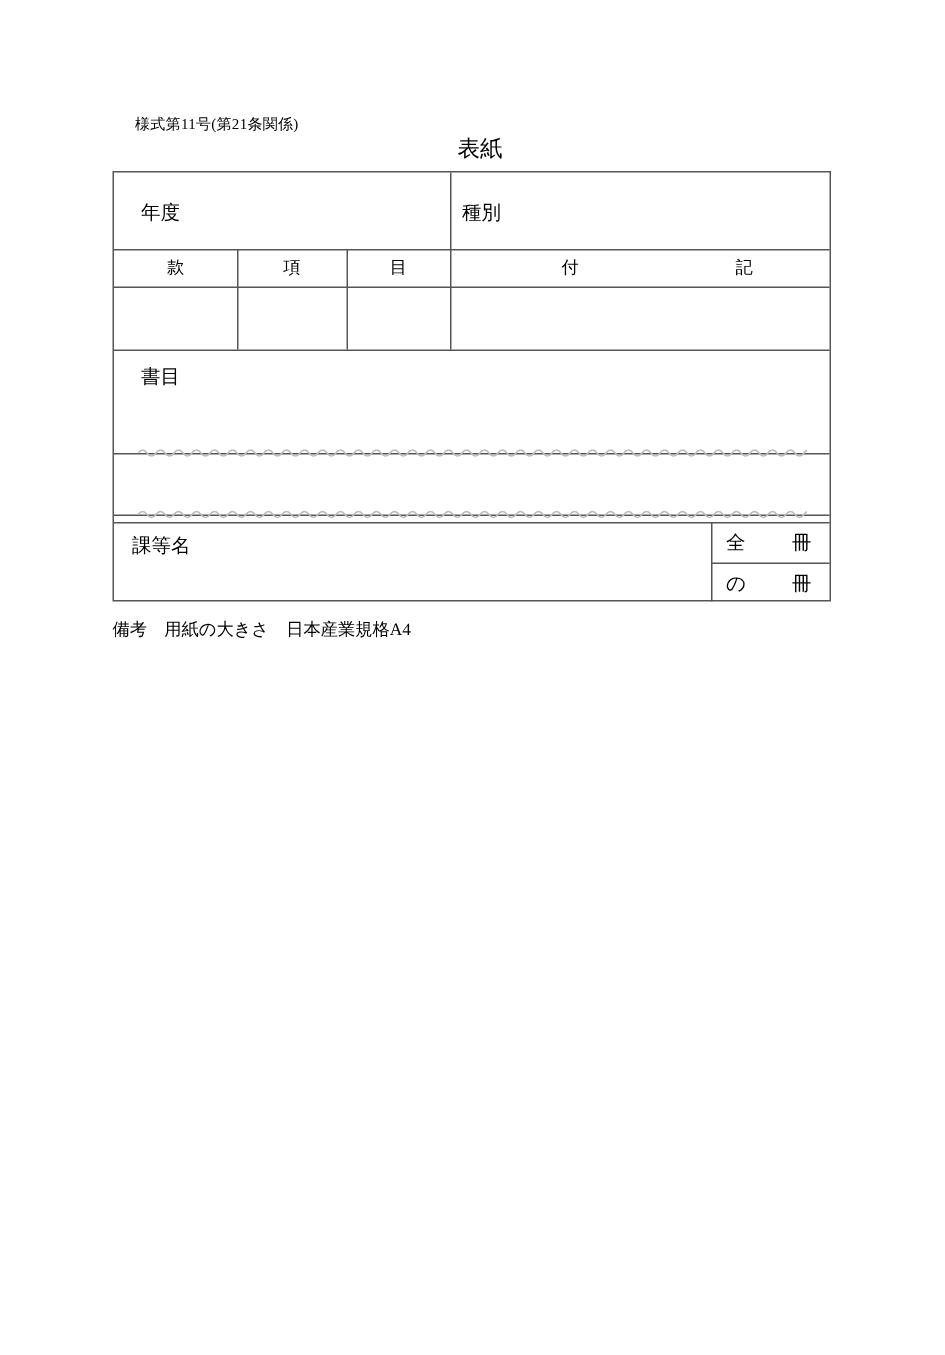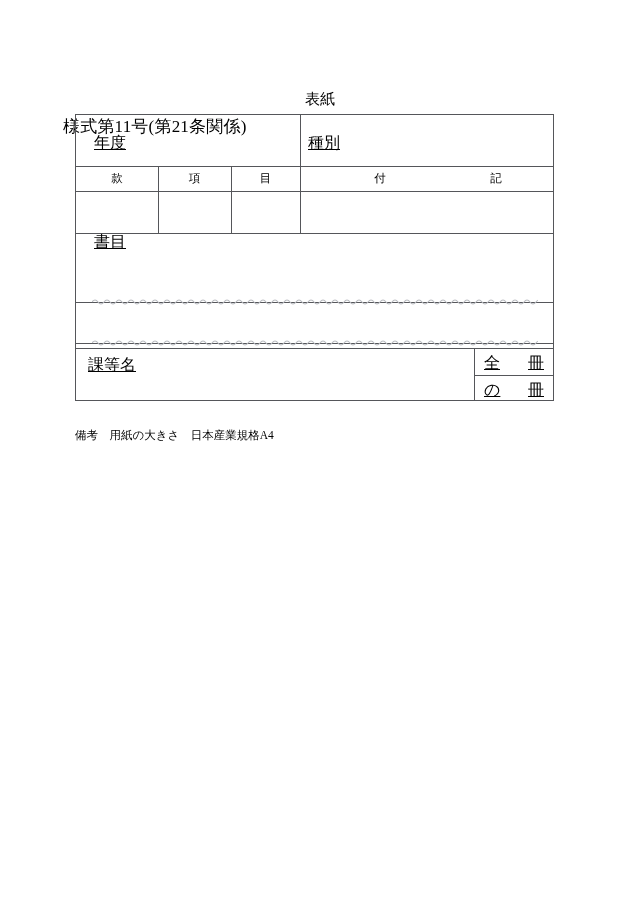--- a/index.html
+++ b/index.html
@@ -17,26 +17,25 @@
   }
   .page {
     position: absolute;
     left: 0; top: 0;
     width: 630px;
     height: 903px;
     background: #ffffff;
   }
   .form-number {
     position: absolute;
-    left: 63px;
+    left: 90px;
     top: 76px;
-    font-size: 17px;
+    font-size: 10px;
     letter-spacing: 0.2px;
     white-space: nowrap;
-    margin-top: 39px;
   }
   .doc-title {
     position: absolute;
     left: 305px;
     top: 90px;
     font-size: 15px;
     white-space: nowrap;
   }
   .table-wrap {
     position: absolute;
@@ -49,44 +48,43 @@
   }
   .cellline {
     position: absolute;
     background: #55565a;
   }
   .h-line { height: 1px; }
   .v-line { width: 1px; }
 
   .lbl {
     position: absolute;
-    font-size: 16px;
+    font-size: 13px;
     white-space: nowrap;
-    text-decoration: underline;
   }
   .lbl-center {
     position: absolute;
     font-size: 11.5px;
     text-align: center;
     white-space: nowrap;
   }
 
   .wave {
     position: absolute;
     left: 16px;
     width: 446px;
     height: 8px;
     overflow: hidden;
   }
   .wave svg { display: block; }
 
   .note {
     position: absolute;
     left: 75px;
-    top: 428px;
+    top: 412px;
     font-size: 11.5px;
     white-space: nowrap;
   }
 </style>
 </head>
 <body>
 
 <div class="page">
 
   <div class="form-number">様式第11号(第21条関係)</div>
@@ -110,21 +108,21 @@
 
     <div class="lbl" style="left:18px; top:18px;">年度</div>
     <div class="lbl" style="left:232px; top:18px;">種別</div>
 
     <div class="lbl-center" style="left:0; top:56px; width:82px;">款</div>
     <div class="lbl-center" style="left:82px; top:56px; width:73px;">項</div>
     <div class="lbl-center" style="left:155px; top:56px; width:69px;">目</div>
     <div class="lbl-center" style="left:254px; top:56px; width:100px;">付</div>
     <div class="lbl-center" style="left:385px; top:56px; width:70px;">記</div>
 
-    <div class="lbl" style="left:18px; top:117px;">書目</div>
+    <div class="lbl" style="left:18px; top:127px;">書目</div>
 
     <div class="wave" style="top:183px;">
       <svg width="446" height="8" viewBox="0 0 446 8" xmlns="http://www.w3.org/2000/svg">
         <path d="M0,4 q3,-4 6,0 t6,0 t6,0 t6,0 t6,0 t6,0 t6,0 t6,0 t6,0 t6,0 t6,0 t6,0 t6,0 t6,0 t6,0 t6,0 t6,0 t6,0 t6,0 t6,0 t6,0 t6,0 t6,0 t6,0 t6,0 t6,0 t6,0 t6,0 t6,0 t6,0 t6,0 t6,0 t6,0 t6,0 t6,0 t6,0 t6,0 t6,0 t6,0 t6,0 t6,0 t6,0 t6,0 t6,0 t6,0 t6,0 t6,0 t6,0 t6,0 t6,0 t6,0 t6,0 t6,0 t6,0 t6,0 t6,0 t6,0 t6,0 t6,0 t6,0 t6,0 t6,0 t6,0 t6,0 t6,0 t6,0 t6,0 t6,0 t6,0 t6,0 t6,0 t6,0 t6,0 t6,0 t6,0" fill="none" stroke="#b9bbc0" stroke-width="1.1"></path>
       </svg>
     </div>
     <div class="wave" style="top:224px;">
       <svg width="446" height="8" viewBox="0 0 446 8" xmlns="http://www.w3.org/2000/svg">
         <path d="M0,4 q3,-4 6,0 t6,0 t6,0 t6,0 t6,0 t6,0 t6,0 t6,0 t6,0 t6,0 t6,0 t6,0 t6,0 t6,0 t6,0 t6,0 t6,0 t6,0 t6,0 t6,0 t6,0 t6,0 t6,0 t6,0 t6,0 t6,0 t6,0 t6,0 t6,0 t6,0 t6,0 t6,0 t6,0 t6,0 t6,0 t6,0 t6,0 t6,0 t6,0 t6,0 t6,0 t6,0 t6,0 t6,0 t6,0 t6,0 t6,0 t6,0 t6,0 t6,0 t6,0 t6,0 t6,0 t6,0 t6,0 t6,0 t6,0 t6,0 t6,0 t6,0 t6,0 t6,0 t6,0 t6,0 t6,0 t6,0 t6,0 t6,0 t6,0 t6,0 t6,0 t6,0 t6,0 t6,0 t6,0" fill="none" stroke="#b9bbc0" stroke-width="1.1"></path>
       </svg>

